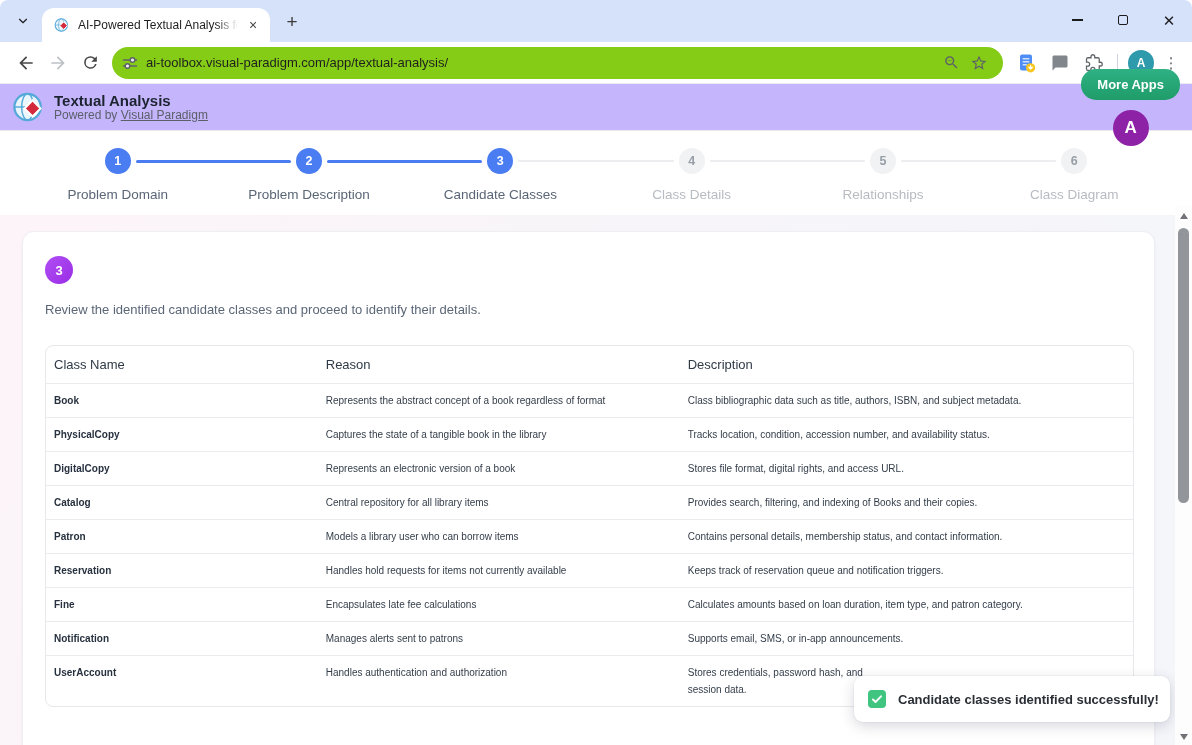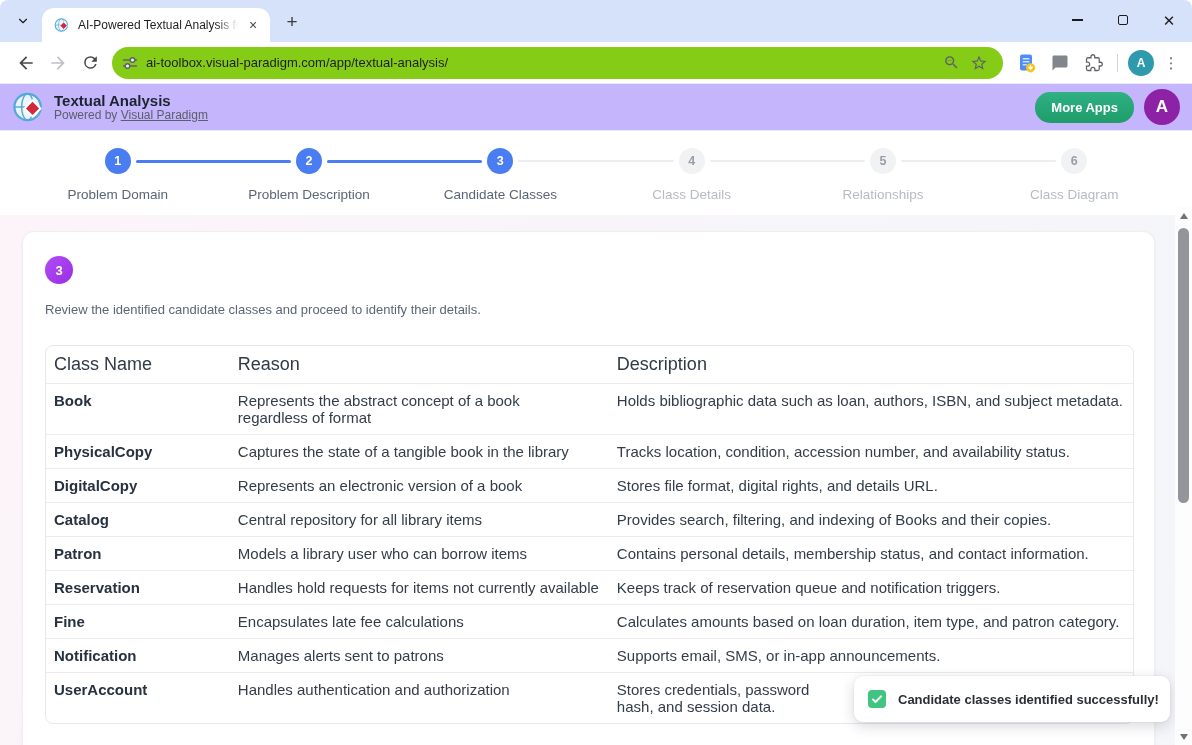--- a/index.html
+++ b/index.html
@@ -31,21 +31,21 @@
   .chrome-avatar { width:26px; height:26px; border-radius:50%; background:#2e9aab; color:#fff; font-size:12px; font-weight:bold; display:grid; place-items:center; cursor:pointer; margin:0 4px; }
   .kebab { width:26px; height:28px; display:grid; place-items:center; color:#5f6368; font-size:15px; letter-spacing:0; cursor:pointer; }
 
   
   .app-header { height:47px; background:#c4b5fd; border-bottom:1px solid #e9eaee; display:flex; align-items:center; padding:0 12px; }
   .logo { width:34px; height:34px; flex:none; }
   .app-titles { margin-left:8px; }
   .app-title { font-size:15px; font-weight:bold; color:#1c2430; line-height:17px; }
   .app-sub { font-size:12px; color:#5a5f68; line-height:13px; }
   .app-sub a { color:#5a5f68; text-decoration:underline; cursor:pointer; }
-  .header-right { margin-left:auto; display:flex; align-items:center; gap:10px; }
+  .header-right { margin-left:auto; display:flex; align-items:center; gap:10px;flex-direction:column; }
   .more-apps { background:linear-gradient(180deg,#2fb184,#1f9c69); color:#fff; font-size:13px; font-weight:bold; border:none; border-radius:15px; padding:8px 16px; cursor:pointer; }
   .hdr-avatar { width:36px; height:36px; border-radius:50%; background:#8e22a6; color:#fff; font-size:17px; font-weight:bold; display:grid; place-items:center; cursor:pointer; }
 
   
   .stepper-wrap { background:#fff; height:84px; padding:17px 22px 0; }
   .stepper { display:flex; }
   .step { flex:1; position:relative; display:flex; flex-direction:column; align-items:center; cursor:pointer; }
   .step:not(:first-child)::before { content:""; position:absolute; top:12px; height:2px; left:calc(-50% + 18px); right:calc(50% + 18px); background:#ededf0; border-radius:2px; }
   .step.done:not(:first-child)::before { background:#4a7cf2; height:3px; top:11.5px; }
   .step-circle { width:26px; height:26px; border-radius:50%; background:#f1f2f4; color:#989ea7; font-size:12.5px; font-weight:bold; display:grid; place-items:center; position:relative; z-index:1; }
@@ -57,22 +57,22 @@
   .page { position:absolute; top:215px; left:0; right:0; bottom:0; background:linear-gradient(115deg,#fdf4f9 0%, #f7f5f9 45%, #f4f6fa 100%); }
   .card { position:absolute; left:22px; top:16px; width:1133px; height:600px; background:#fff; border:1px solid #efeff3; border-radius:12px; box-shadow:0 1px 3px rgba(30,30,60,.05); padding:24px 22px; }
   .card-head { display:flex; align-items:center; gap:12px; }
   .step-badge { width:28px; height:28px; border-radius:50%; background:linear-gradient(135deg,#b04ef5,#9a2de4); color:#fff; font-size:13px; font-weight:bold; display:grid; place-items:center; }
   .card-title { font-size:17.5px; font-weight:bold; color:#1c2430; }
   .card-sub { margin-top:18px; font-size:13px; color:#5b6677; }
 
   
   .tbl { margin-top:28px; width:1089px; border:1px solid #e8e8ec; border-radius:8px; border-collapse:separate; border-spacing:0; overflow:hidden; }
   .tbl th, .tbl td { text-align:left; vertical-align:top; padding:8px 10px 8px 8px; line-height:17px; }
-  .tbl th { font-size:18px; font-weight:normal; color:#2f3a47; padding-top:10px; padding-bottom:10px; border-bottom:1px solid #ececef; }
-  .tbl td { font-size:15px; color:#333d49; border-bottom:1px solid #ececef; white-space:nowrap; overflow:hidden; }
+  .tbl th { font-size:13px; font-weight:normal; color:#2f3a47; padding-top:10px; padding-bottom:10px; border-bottom:1px solid #ececef; }
+  .tbl td { font-size:10px; color:#333d49; border-bottom:1px solid #ececef; white-space:nowrap; overflow:hidden; }
   .tbl tr:last-child td { border-bottom:none; }
   .tbl td.cname { font-weight:bold; color:#27313f; }
   .tbl col.c1 { width:25%; } .tbl col.c2 { width:33.3%; } .tbl col.c3 { width:41.7%; }
   .tbl tbody tr:nth-child(1) td:nth-child(2) span { display:inline-block; white-space:normal; max-width:340px; }
   .tbl tbody tr:nth-child(9) td:nth-child(3) span { display:inline-block; white-space:normal; max-width:200px; }
 
   
   .toast { position:absolute; left:854px; top:676px; width:316px; height:46px; background:#fff; border-radius:9px; box-shadow:0 4px 14px rgba(40,40,70,.18), 0 0 0 1px rgba(40,40,70,.03); display:flex; align-items:center; padding:0 14px; gap:12px; z-index:20; }
   .toast-msg { font-size:13px; font-weight:bold; color:#2a2f36; white-space:nowrap; }
 
@@ -257,31 +257,31 @@
         <tr>
           <th>Class Name</th>
           <th>Reason</th>
           <th>Description</th>
         </tr>
       </thead>
       <tbody id="tbl-body">
           <tr>
             <td class="cname"><span>Book</span></td>
             <td><span>Represents the abstract concept of a book regardless of format</span></td>
-            <td><span>Holds bibliographic data such as loan, authors, ISBN, and subject metadata.</span></td>
+            <td><span>Class bibliographic data such as title, authors, ISBN, and subject metadata.</span></td>
           </tr>
           <tr>
             <td class="cname"><span>PhysicalCopy</span></td>
             <td><span>Captures the state of a tangible book in the library</span></td>
             <td><span>Tracks location, condition, accession number, and availability status.</span></td>
           </tr>
           <tr>
             <td class="cname"><span>DigitalCopy</span></td>
             <td><span>Represents an electronic version of a book</span></td>
-            <td><span>Stores file format, digital rights, and details URL.</span></td>
+            <td><span>Stores file format, digital rights, and access URL.</span></td>
           </tr>
           <tr>
             <td class="cname"><span>Catalog</span></td>
             <td><span>Central repository for all library items</span></td>
             <td><span>Provides search, filtering, and indexing of Books and their copies.</span></td>
           </tr>
           <tr>
             <td class="cname"><span>Patron</span></td>
             <td><span>Models a library user who can borrow items</span></td>
             <td><span>Contains personal details, membership status, and contact information.</span></td>

